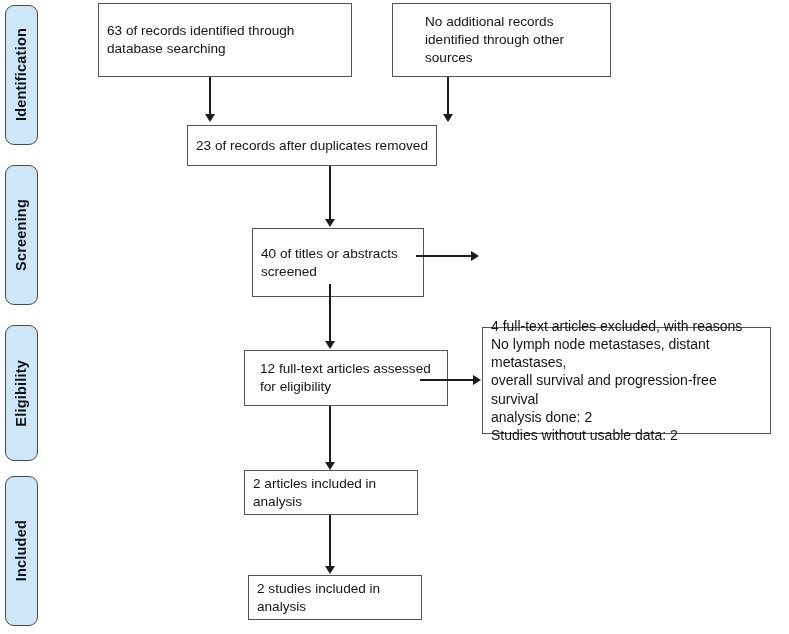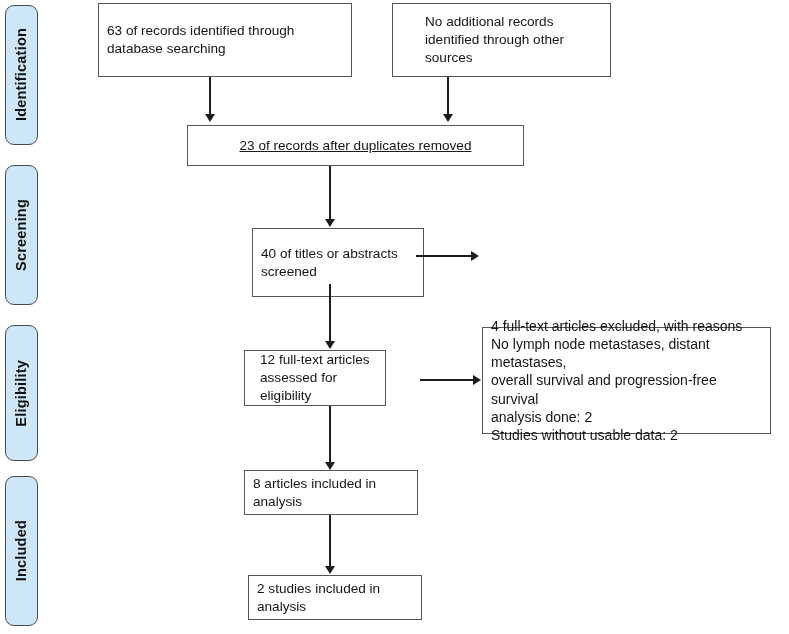--- a/index.html
+++ b/index.html
@@ -114,58 +114,58 @@
   <div class="node" style="left:392px; top:3px; width:219px; height:74px;padding-left:32px;">
     <span class="node-text">No additional records identified through other sources</span>
   </div>
 
   <div class="connector v-line" style="left:209px; top:77px; height:38px;"></div>
   <div class="arrow-down" style="left:205px; top:114px;"></div>
 
   <div class="connector v-line" style="left:447px; top:77px; height:38px;"></div>
   <div class="arrow-down" style="left:443px; top:114px;"></div>
 
-  <div class="node" style="left:187px; top:125px; width:337px; height:41px;text-decoration:underline;">
+  <div class="node" style="left:187px; top:125px; width:250px; height:41px;">
     <span class="node-text">23 of records after duplicates removed</span>
   </div>
 
   <div class="connector v-line" style="left:329px; top:166px; height:54px;"></div>
   <div class="arrow-down" style="left:325px; top:219px;"></div>
 
   <div class="node" style="left:252px; top:228px; width:172px; height:69px;">
     <span class="node-text">40 of titles or abstracts screened</span>
   </div>
 
 
   <div class="connector h-line" style="left:416px; top:255px; width:56px;"></div>
   <div class="arrow-right" style="left:471px; top:251px;"></div>
 
   <div class="connector v-line" style="left:329px; top:284px; height:57px;"></div>
   <div class="arrow-down" style="left:325px; top:341px;"></div>
 
-  <div class="node" style="left:244px; top:350px; width:142px; height:56px;padding-left:15px;">
+  <div class="node" style="left:244px; top:350px; width:204px; height:56px;padding-left:15px;">
     <span class="node-text">12 full-text articles assessed for eligibility</span>
   </div>
 
   <div class="node small-text" style="left:482px; top:327px; width:289px; height:107px;">
     <span class="node-text">4 full-text articles excluded, with reasons
 No lymph node metastases, distant metastases,
 overall survival and progression-free survival
 analysis done: 2
 Studies without usable data: 2</span>
   </div>
 
   <div class="connector h-line" style="left:420px; top:379px; width:54px;"></div>
   <div class="arrow-right" style="left:473px; top:375px;"></div>
 
   <div class="connector v-line" style="left:329px; top:406px; height:57px;"></div>
   <div class="arrow-down" style="left:325px; top:462px;"></div>
 
   <div class="node" style="left:244px; top:470px; width:174px; height:45px;">
-    <span class="node-text">8 articles included in analysis</span>
+    <span class="node-text">2 articles included in analysis</span>
   </div>
 
   <div class="connector v-line" style="left:329px; top:515px; height:52px;"></div>
   <div class="arrow-down" style="left:325px; top:566px;"></div>
 
   <div class="node" style="left:248px; top:575px; width:174px; height:45px;">
     <span class="node-text">2 studies included in analysis</span>
   </div>
 
 </div>

